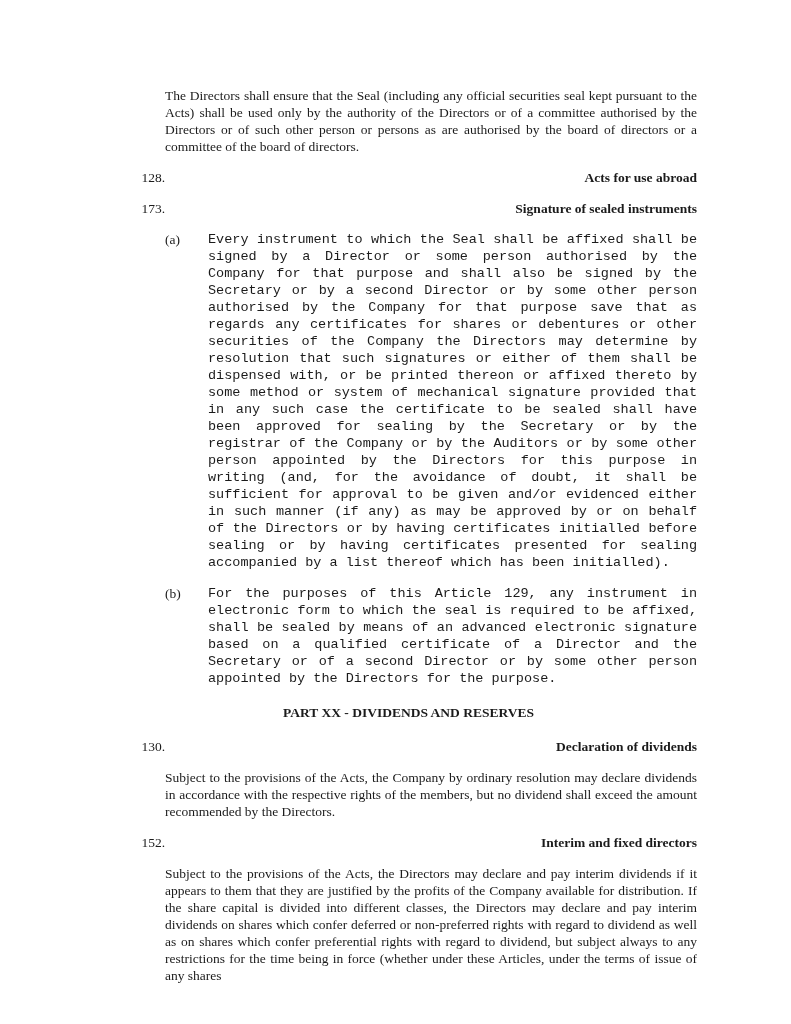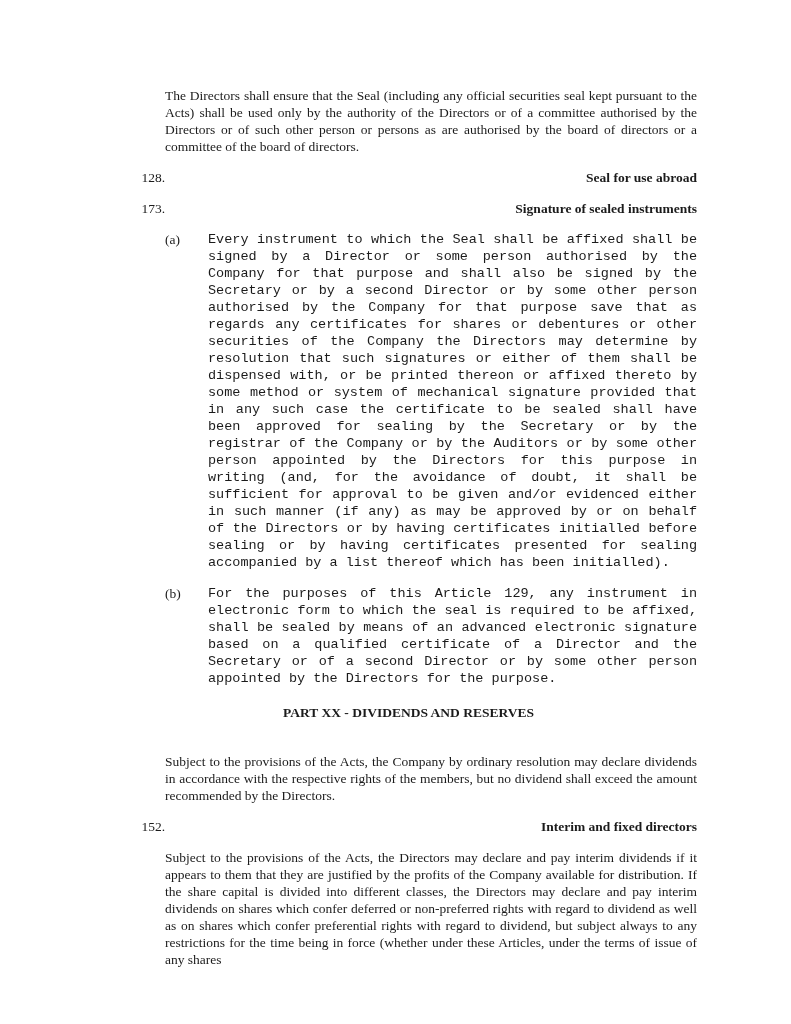--- a/index.html
+++ b/index.html
@@ -57,53 +57,57 @@
     font-size: 13.5px;
     line-height: 17px;
     text-align: justify;
     font-family: Liberation Mono, monospace;
   }
   .part-heading {
     text-align: center;
     font-weight: bold;
     font-size: 13.5px;
     line-height: 17px;
-    margin-bottom: 32px;
+    margin-bottom: 17px;
     margin-top: 17px;
   }
 </style>
 </head>
 <body>
 
 <div class="page">
 
   <div class="body-block">
     <p class="para">The Directors shall ensure that the Seal (including any official securities seal kept pursuant to the Acts) shall be used only by the authority of the Directors or of a committee authorised by the Directors or of such other person or persons as are authorised by the board of directors or a committee of the board of directors.</p>
   </div>
 
   <div class="num-row">
     <span class="num">128.</span>
-    <span class="title">Seal for use abroad</span>
+    <span class="title">Acts for use abroad</span>
   </div>
 
   <div class="num-row">
     <span class="num">173.</span>
     <span class="title">Signature of sealed instruments</span>
   </div>
   <div class="subitem">
     <span class="sublabel">(a)</span>
     <p class="subtext">Every instrument to which the Seal shall be affixed shall be signed by a Director or some person authorised by the Company for that purpose and shall also be signed by the Secretary or by a second Director or by some other person authorised by the Company for that purpose save that as regards any certificates for shares or debentures or other securities of the Company the Directors may determine by resolution that such signatures or either of them shall be dispensed with, or be printed thereon or affixed thereto by some method or system of mechanical signature provided that in any such case the certificate to be sealed shall have been approved for sealing by the Secretary or by the registrar of the Company or by the Auditors or by some other person appointed by the Directors for this purpose in writing (and, for the avoidance of doubt, it shall be sufficient for approval to be given and/or evidenced either in such manner (if any) as may be approved by or on behalf of the Directors or by having certificates initialled before sealing or by having certificates presented for sealing accompanied by a list thereof which has been initialled).</p>
   </div>
   <div class="subitem">
     <span class="sublabel">(b)</span>
     <p class="subtext">For the purposes of this Article 129, any instrument in electronic form to which the seal is required to be affixed, shall be sealed by means of an advanced electronic signature based on a qualified certificate of a Director and the Secretary or of a second Director or by some other person appointed by the Directors for the purpose.</p>
   </div>
 
   <div class="part-heading">PART XX - DIVIDENDS AND RESERVES</div>
 
+  <div class="num-row">
+    <span class="num">130.</span>
+    <span class="title">Declaration of dividends</span>
+  </div>
   <div class="body-block">
     <p class="para">Subject to the provisions of the Acts, the Company by ordinary resolution may declare dividends in accordance with the respective rights of the members, but no dividend shall exceed the amount recommended by the Directors.</p>
   </div>
 
   <div class="num-row">
     <span class="num">152.</span>
     <span class="title">Interim and fixed directors</span>
   </div>
   <div class="body-block">
     <p class="para">Subject to the provisions of the Acts, the Directors may declare and pay interim dividends if it appears to them that they are justified by the profits of the Company available for distribution.  If the share capital is divided into different classes, the Directors may declare and pay interim dividends on shares which confer deferred or non-preferred rights with regard to dividend as well as on shares which confer preferential rights with regard to dividend, but subject always to any restrictions for the time being in force (whether under these Articles, under the terms of issue of any shares</p>

